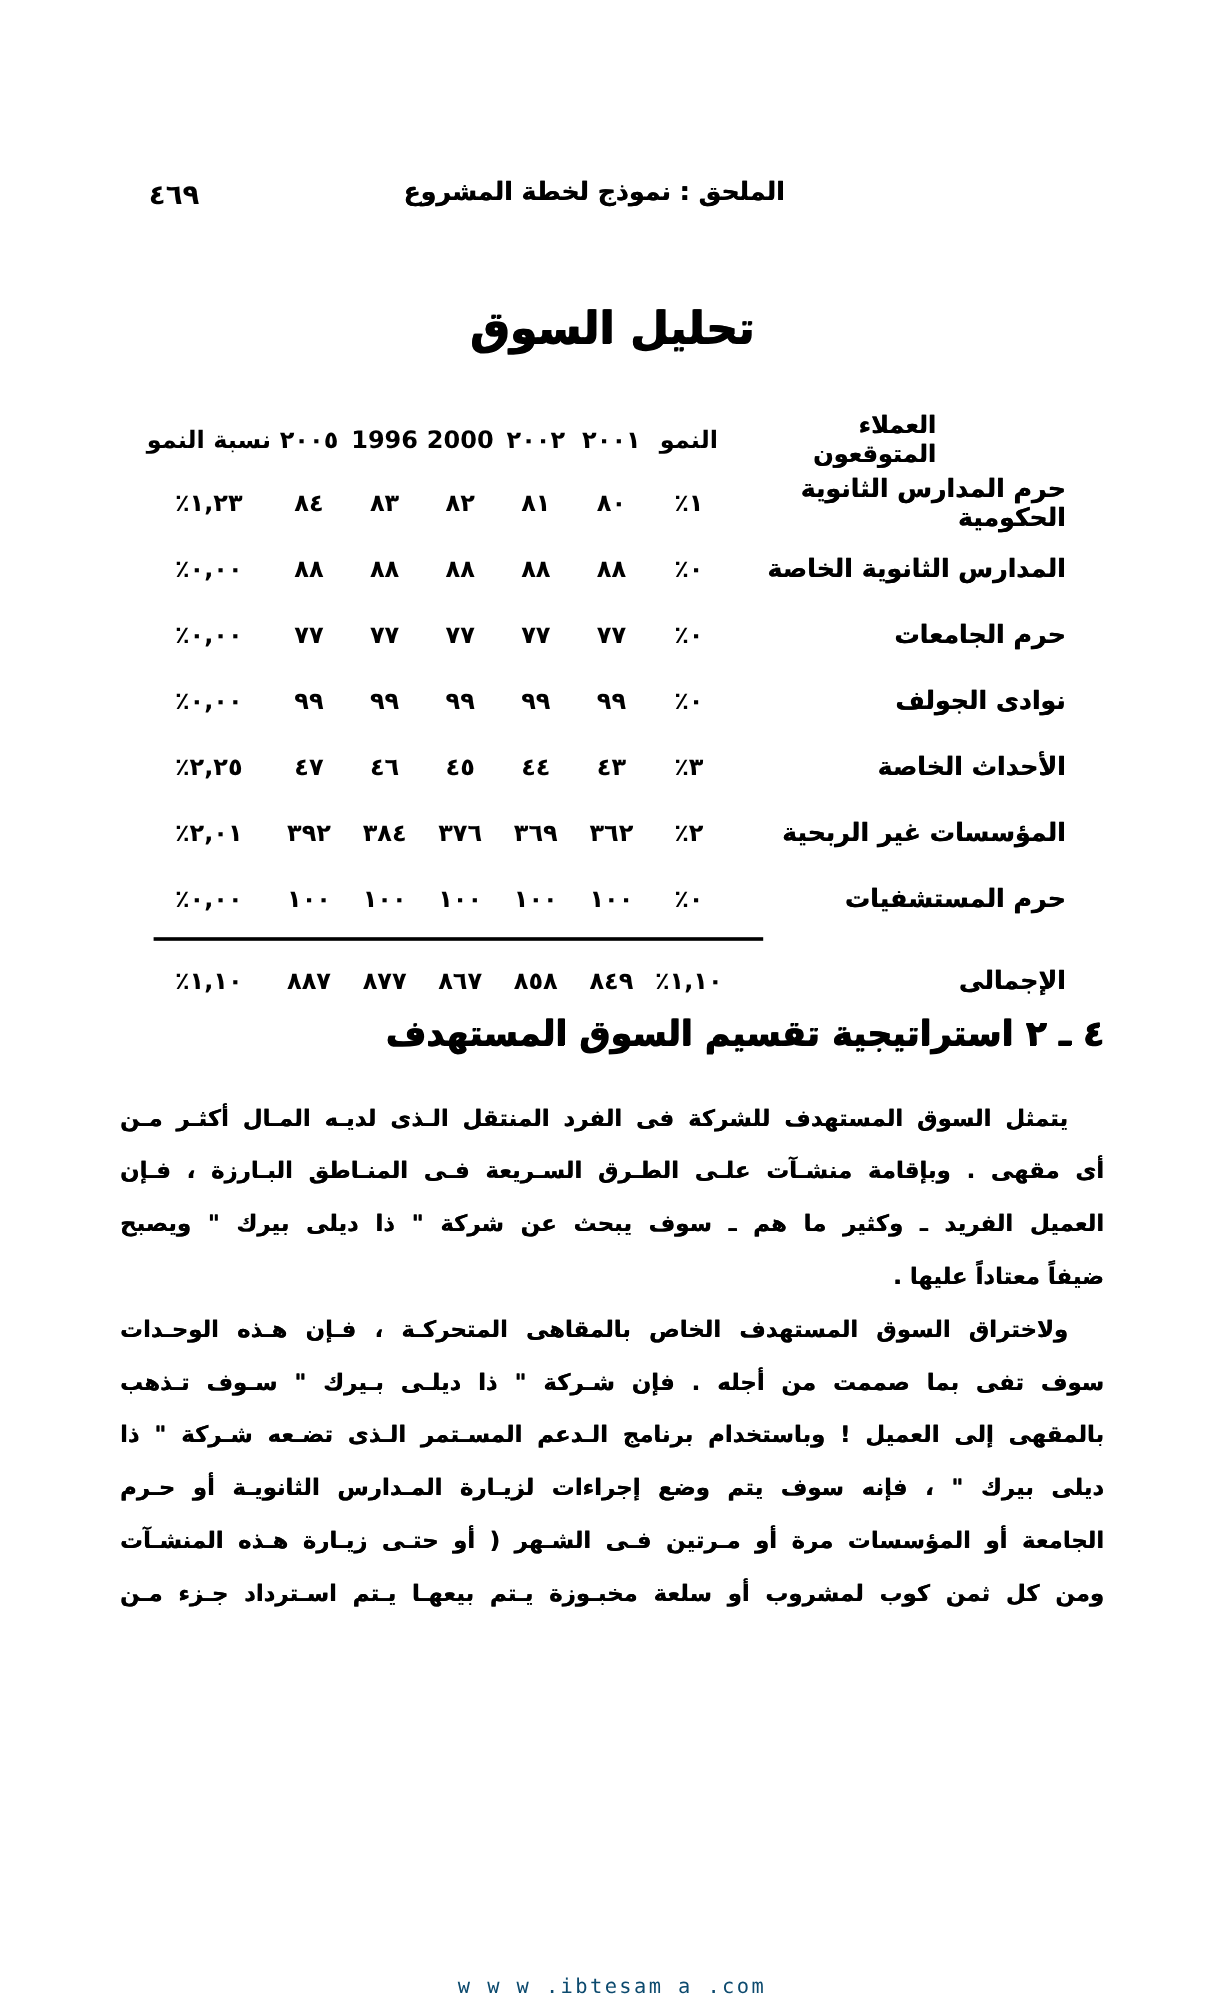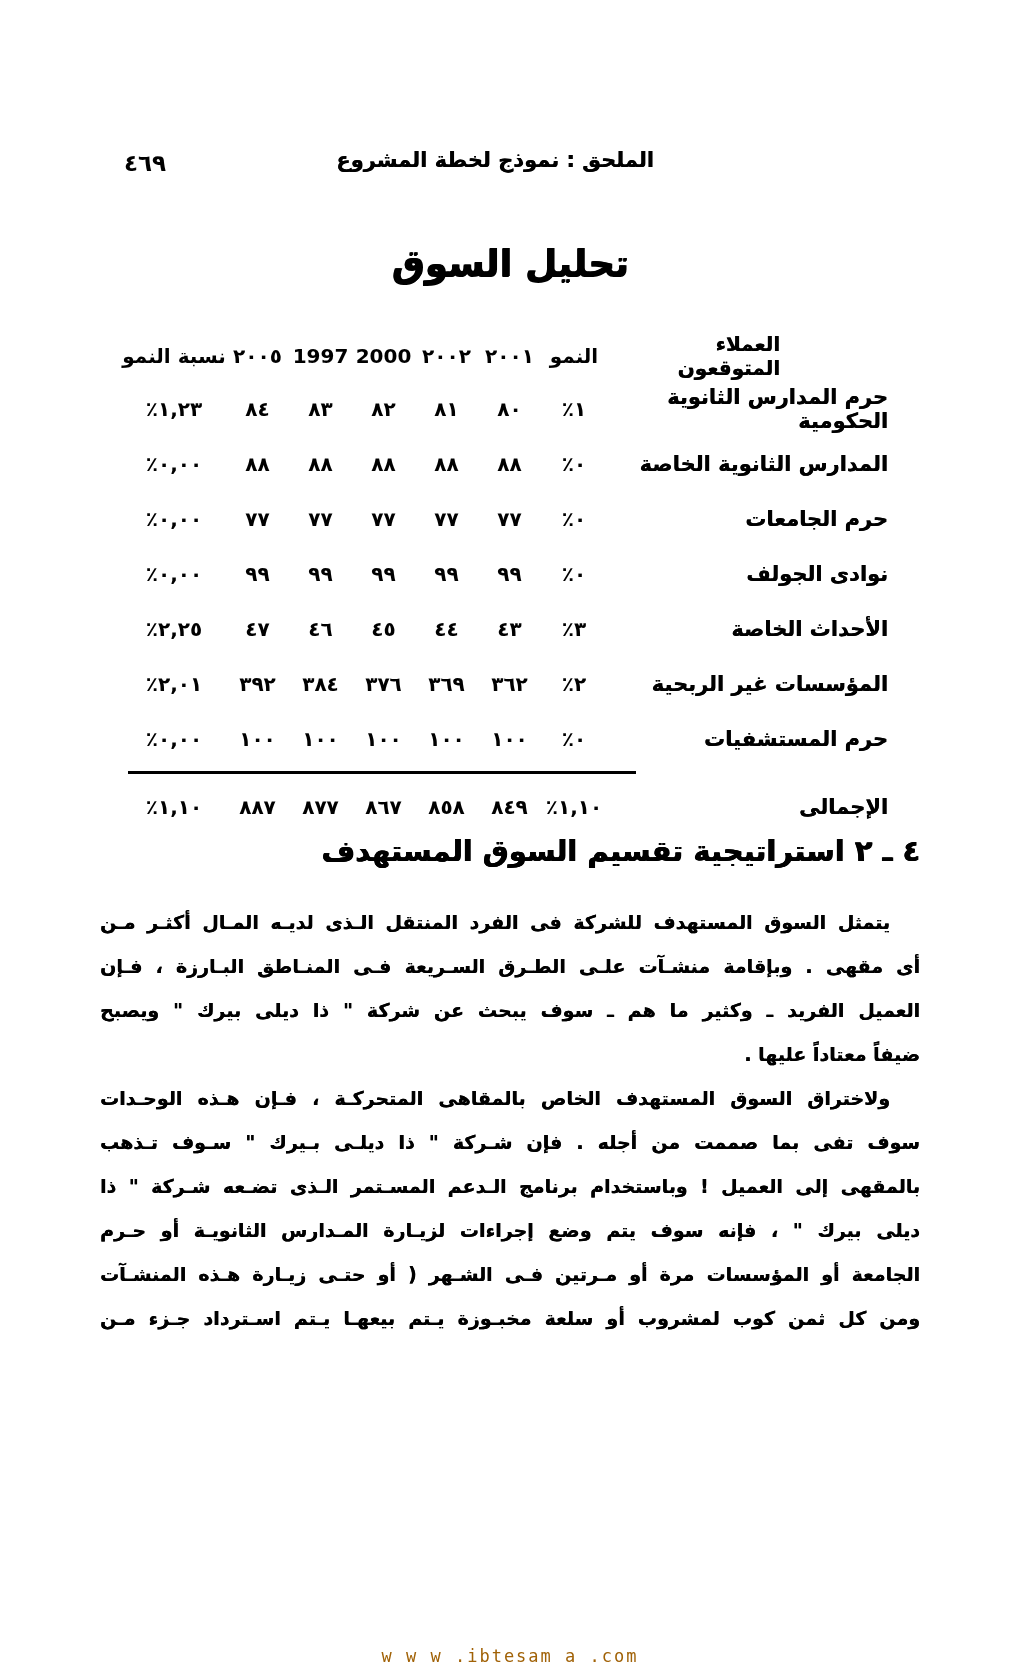--- a/index.html
+++ b/index.html
@@ -17,21 +17,21 @@
     position:absolute; top:150px; left:124px;
     font-size:23px; font-weight:bold;
   }
   .running-header {
     position:absolute; top:148px; left:0; right:30px;
     text-align:center; font-size:21px; font-weight:bold;
     text-shadow:0.4px 0 0 currentColor;
   }
   .content { position:relative; padding:0 100px; }
   .doc-title {
-    margin:4px auto; padding-top:238px;
+    margin:14px auto; padding-top:238px;
     text-align:center; font-size:37px; font-weight:bold;
     text-shadow:1px 0 0 currentColor, 0 0.5px 0 currentColor;
     letter-spacing:1px;
   }
   
   .market-table { margin:46px 32px 0 22px; font-weight:bold; }
   .t-row { display:flex; align-items:center; height:55px; }
   .t-row.header { height:50px; }
   .c-label { flex:1; text-align:right; font-size:21px; text-shadow:0.4px 0 0 currentColor; }
   .t-row.header .c-label { padding-right:108px; font-size:20px; }
@@ -53,21 +53,21 @@
     text-shadow:0.3px 0 0 currentColor;
   }
   .text-line.indent { padding-right:30px; }
   .text-line.no-justify { text-align:right; text-align-last:right; }
   
   .watermark {
     position:absolute; bottom:14px; left:0; right:0;
     direction:ltr; text-align:center;
     font-family:"DejaVu Sans Mono", monospace;
     font-size:17px; letter-spacing:2px;
-    color:#a16207;
+    color:#0c4a6e;
   }
 </style>
 </head>
 <body>
 
 <div class="page">
 
   <div class="page-number">٤٦٩</div>
   <div class="running-header">الملحق : نموذج لخطة المشروع</div>
 
@@ -75,21 +75,21 @@
 
     <div class="doc-title">تحليل السوق</div>
 
     <div class="market-table">
       <div class="t-row header">
         <div class="cell c-label">العملاء المتوقعون</div>
         <div class="cell c-growth">النمو</div>
         <div class="cell c-year num">٢٠٠١</div>
         <div class="cell c-year num">٢٠٠٢</div>
         <div class="cell c-year num">2000</div>
-        <div class="cell c-year num">1997</div>
+        <div class="cell c-year num">1996</div>
         <div class="cell c-year num">٢٠٠٥</div>
         <div class="cell c-rate">نسبة النمو</div>
       </div>
 
       <div id="table-body">
   <div class="t-row">
     <div class="cell c-label">حرم المدارس الثانوية الحكومية</div>
     <div class="cell c-growth num">٪١</div>
     <div class="cell c-year num">٨٠</div>
     <div class="cell c-year num">٨١</div>

